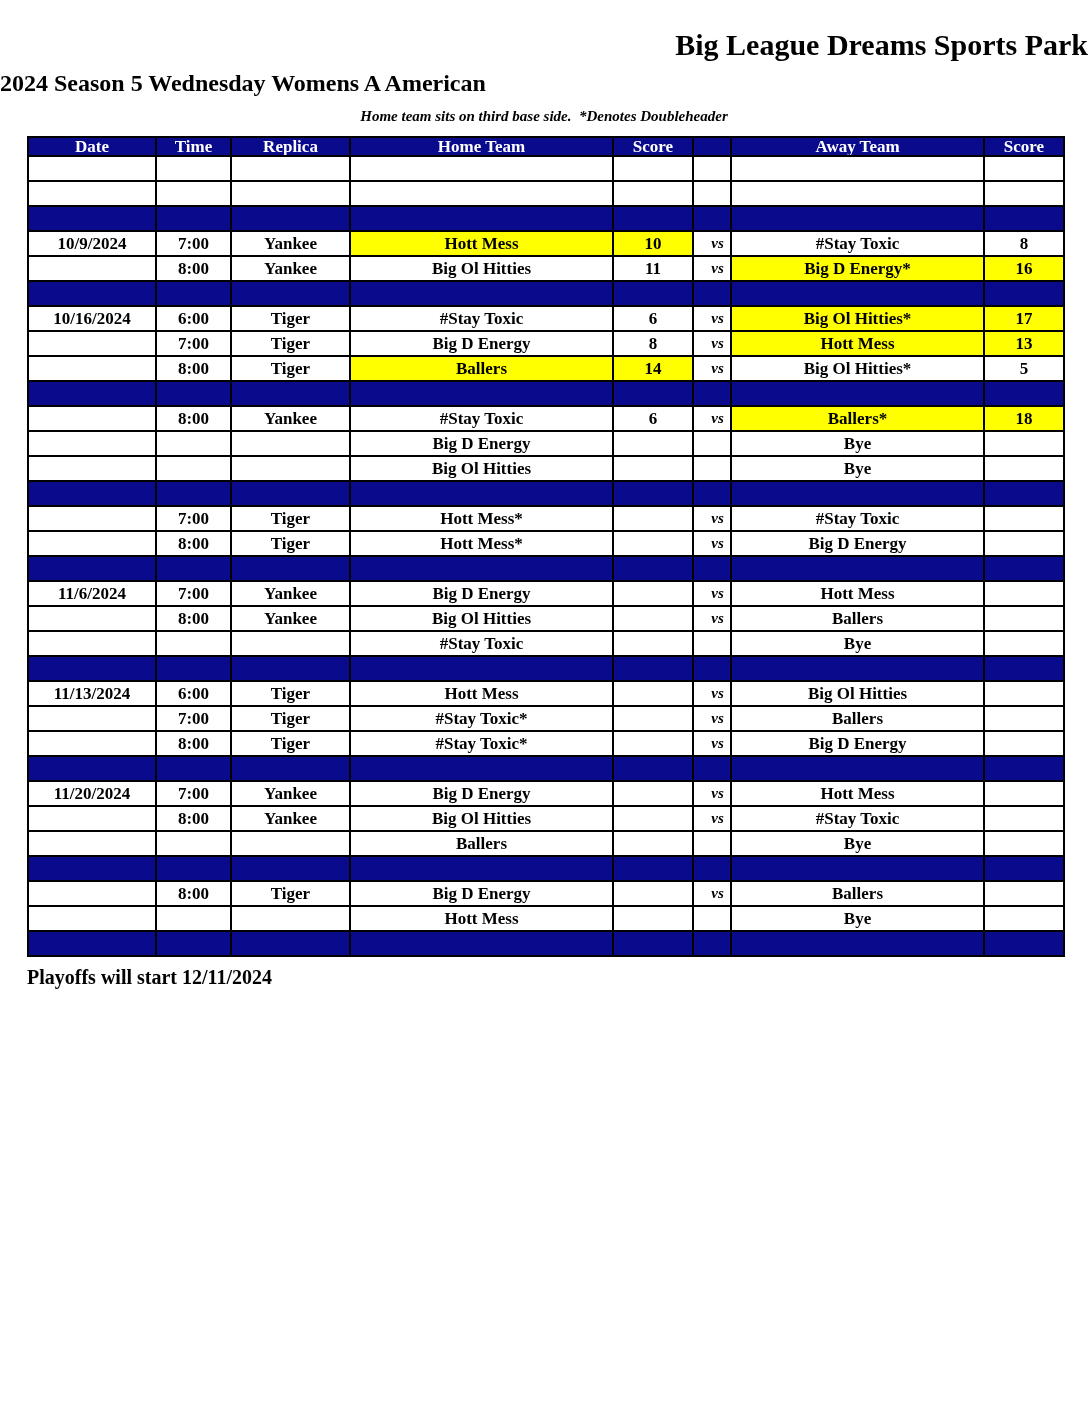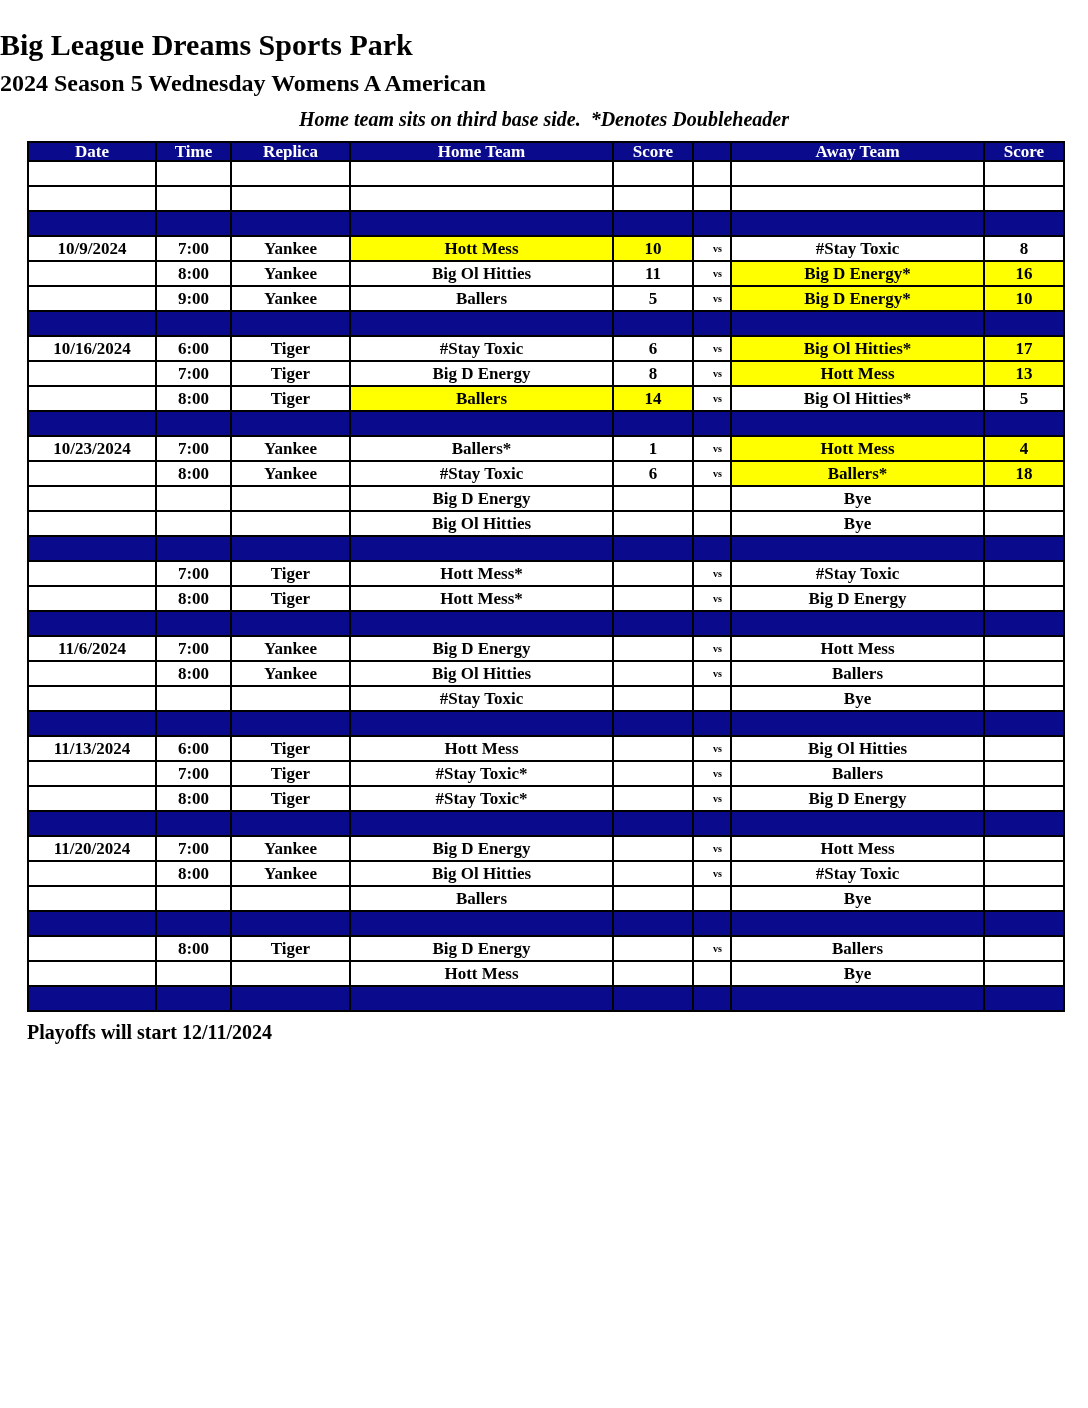--- a/index.html
+++ b/index.html
@@ -14,39 +14,39 @@
     background: #ffffff;
   }
   body {
     width: 1088px;
     height: 1408px;
     font-family: "Liberation Serif", serif;
     color: #000000;
     position: relative;
   }
   .doc-title {
-    text-align: left;
+    text-align: right;
     font-weight: bold;
     font-size: 30px;
     line-height: 1.1;
     padding-top: 28px;
     margin: 0;
   }
   .doc-subtitle {
     text-align: left;
     font-weight: bold;
     font-size: 24px;
     line-height: 1.1;
     margin: 9px 0 0 0;
   }
   .doc-note {
     text-align: center;
     font-weight: bold;
     font-style: italic;
-    font-size: 20px;
+    font-size: 15px;
     line-height: 1.1;
     margin: 12px 0 0 0;
     white-space: pre;
   }
   table.schedule {
     border-collapse: collapse;
     table-layout: fixed;
     width: 1036px;
     margin: 11px 0 0 27px;
   }
@@ -76,21 +76,22 @@
     height: 17px;
     font-size: 17px;
   }
   .schedule tr.sep td {
     background: var(--navy);
   }
   .schedule td.hl {
     background: var(--yellow);
   }
   .schedule td.vs {
-    font-size: 10px;
+    font-style: italic;
+    font-size: 15px;
     padding-left: 13px;
   }
   .doc-footer {
     margin: 9px 0 0 27px;
     font-weight: bold;
     font-size: 20px;
     line-height: 1.1;
   }
 </style>
 </head>
@@ -167,30 +168,20 @@
       <tr>
         <td></td>
         <td>8:00</td>
         <td>Yankee</td>
         <td>Big Ol Hitties</td>
         <td>11</td>
         <td class="vs">vs</td>
         <td class="hl">Big D Energy*</td>
         <td class="hl">16</td>
       </tr>
-      <tr>
-        <td></td>
-        <td>9:00</td>
-        <td>Yankee</td>
-        <td>Ballers</td>
-        <td>5</td>
-        <td class="vs">vs</td>
-        <td class="hl">Big D Energy*</td>
-        <td class="hl">10</td>
-      </tr>
       <tr class="sep">
         <td></td>
         <td></td>
         <td></td>
         <td></td>
         <td></td>
         <td class="vs"></td>
         <td></td>
         <td></td>
       </tr>
@@ -226,30 +217,20 @@
       </tr>
       <tr class="sep">
         <td></td>
         <td></td>
         <td></td>
         <td></td>
         <td></td>
         <td class="vs"></td>
         <td></td>
         <td></td>
-      </tr>
-      <tr>
-        <td>10/23/2024</td>
-        <td>7:00</td>
-        <td>Yankee</td>
-        <td>Ballers*</td>
-        <td>1</td>
-        <td class="vs">vs</td>
-        <td class="hl">Hott Mess</td>
-        <td class="hl">4</td>
       </tr>
       <tr>
         <td></td>
         <td>8:00</td>
         <td>Yankee</td>
         <td>#Stay Toxic</td>
         <td>6</td>
         <td class="vs">vs</td>
         <td class="hl">Ballers*</td>
         <td class="hl">18</td>

